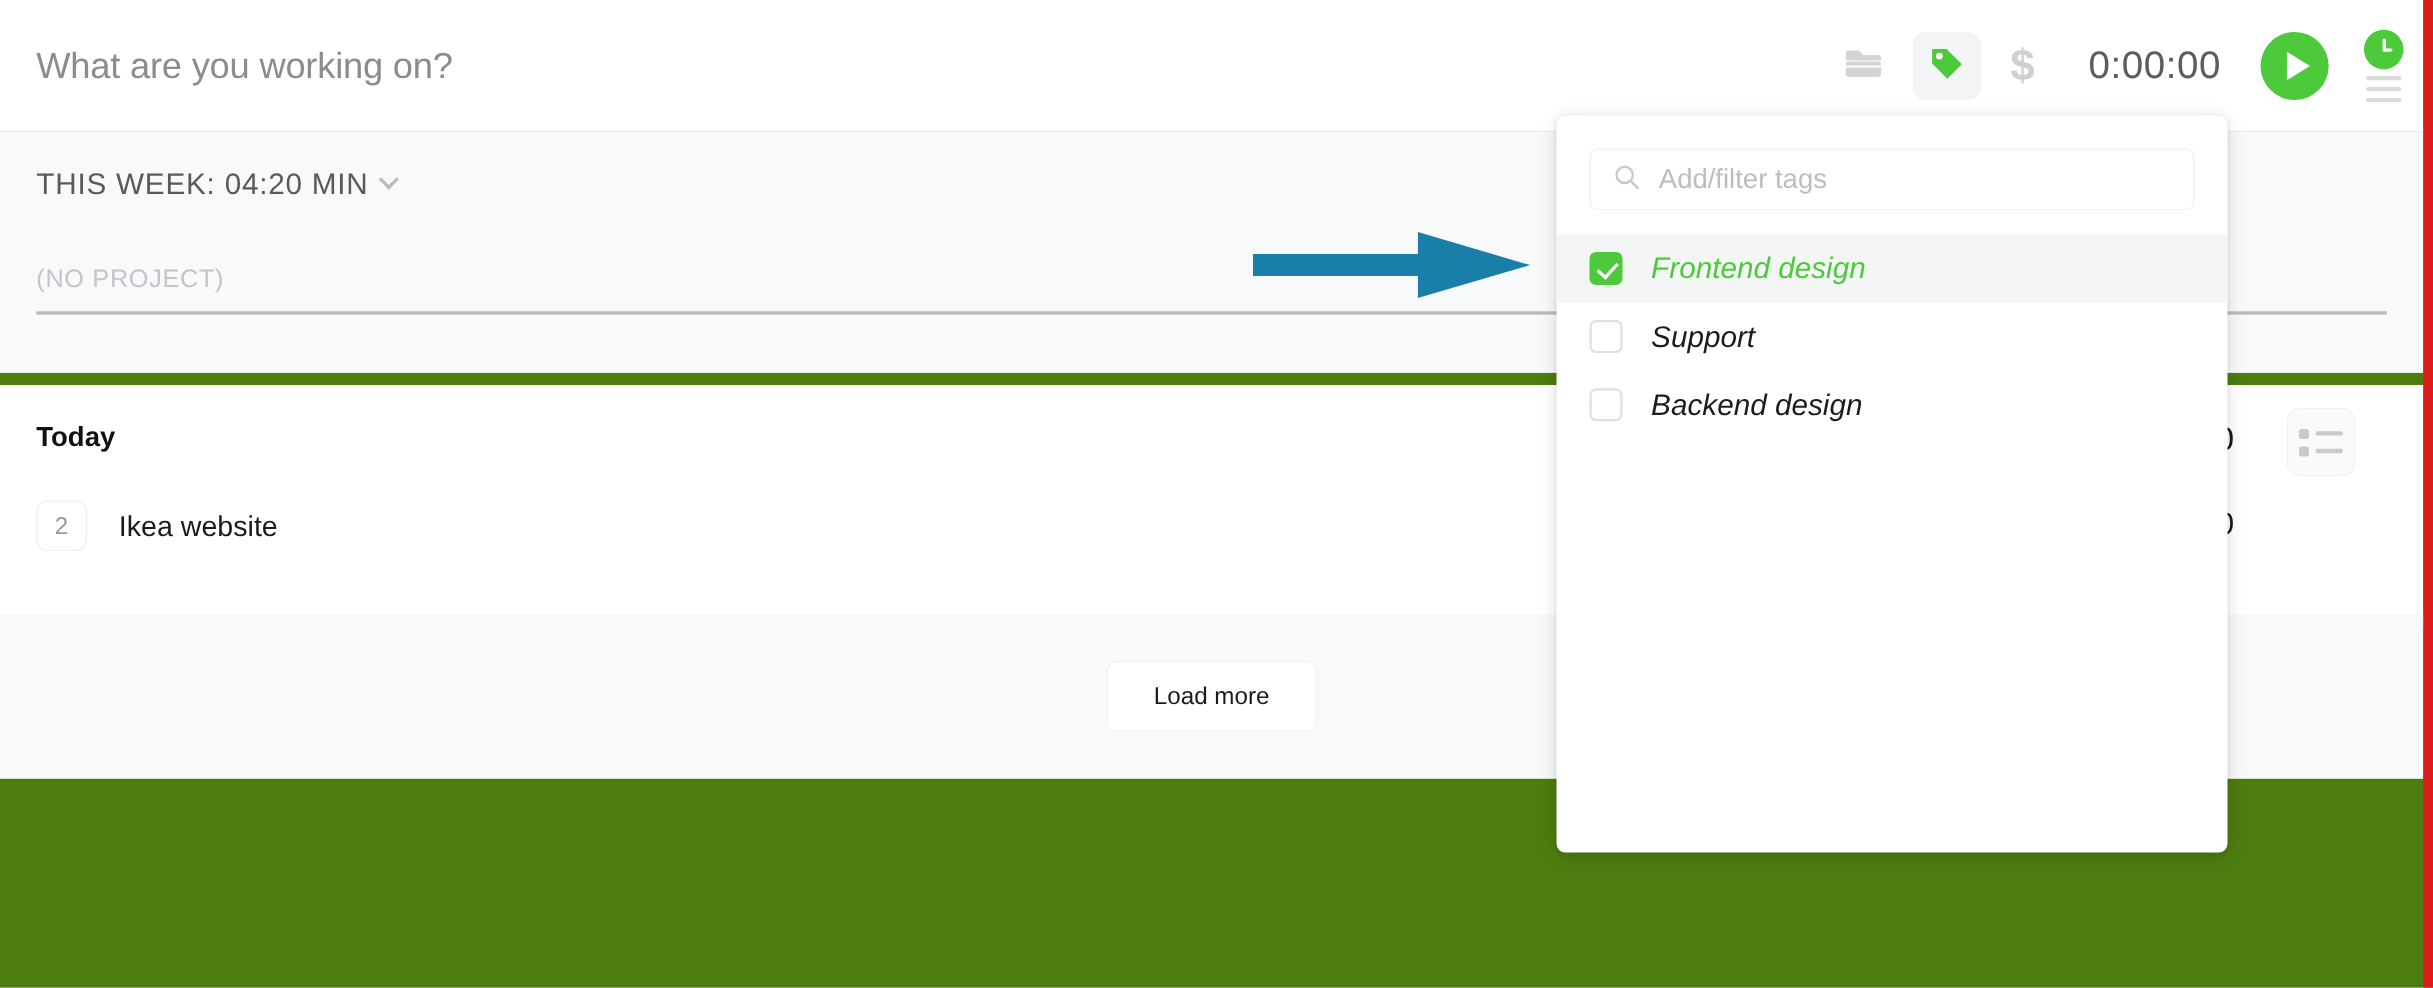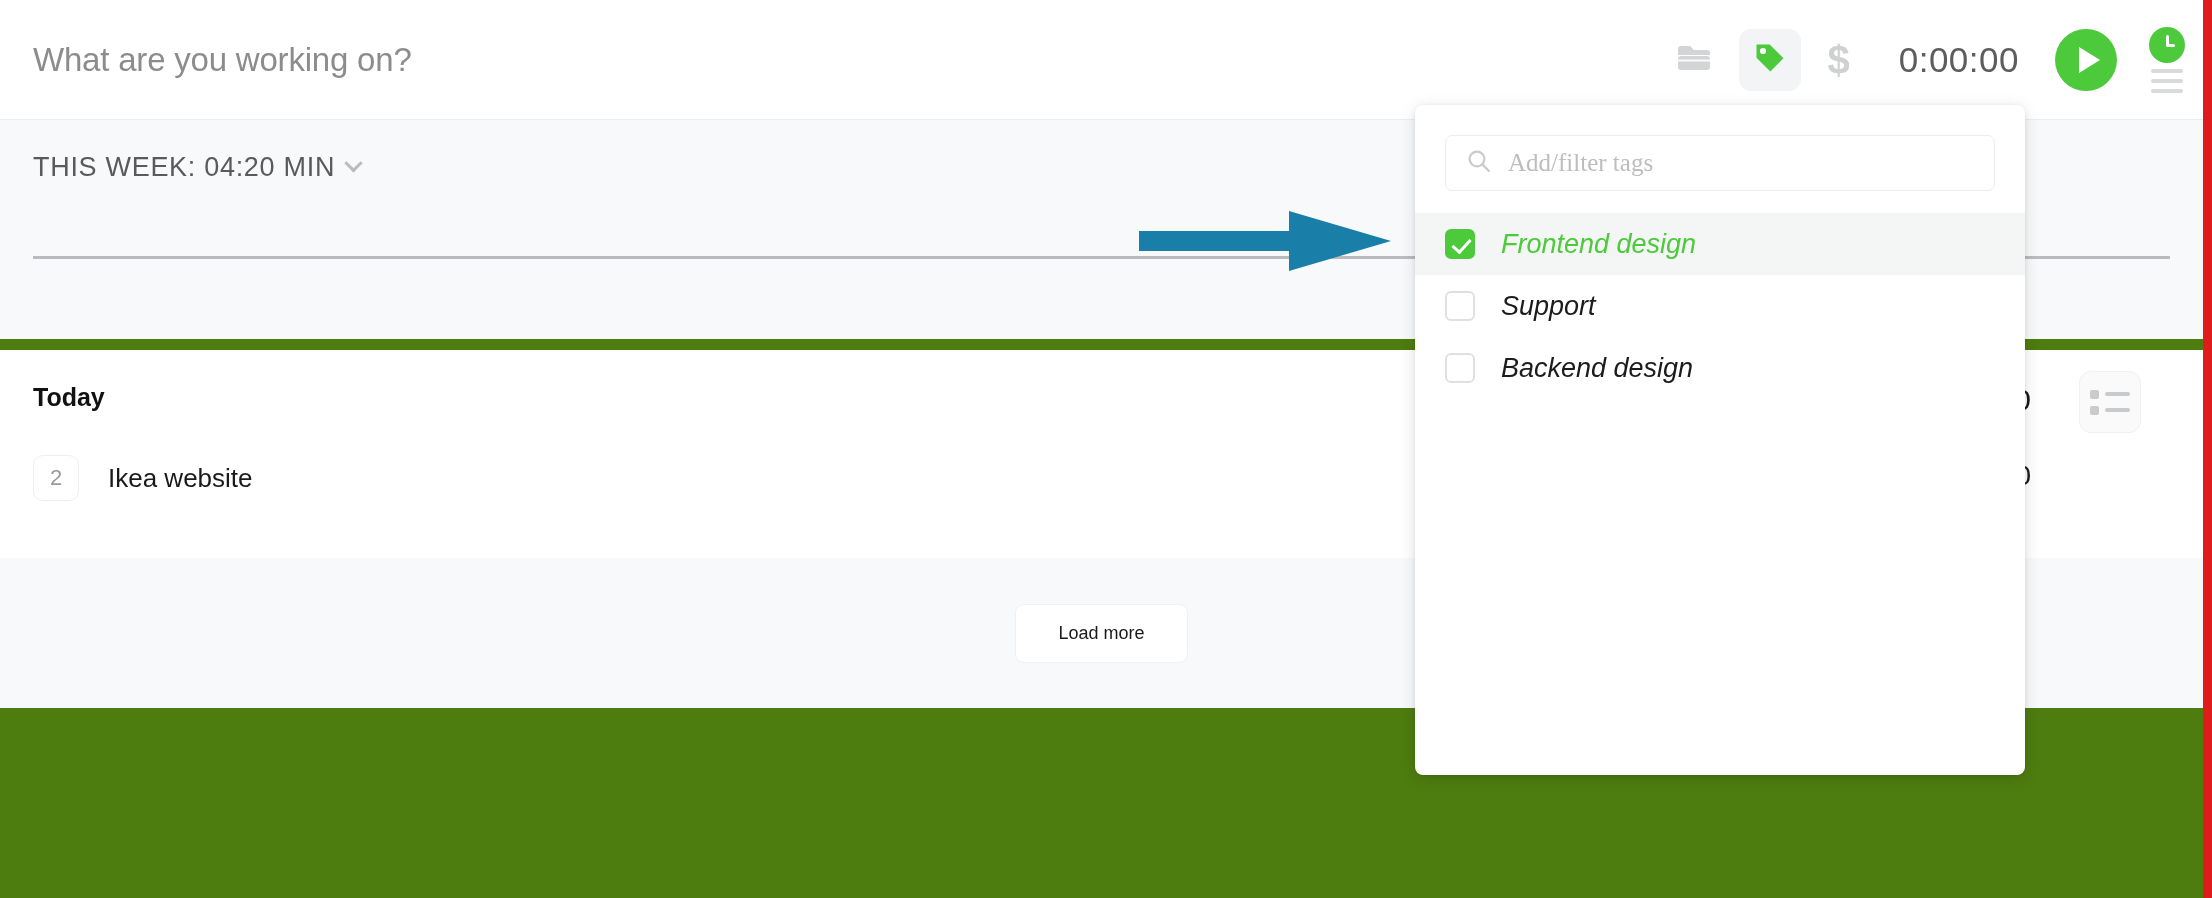--- a/index.html
+++ b/index.html
@@ -237,21 +237,21 @@
     height: 150px;
     display: flex; align-items: center; justify-content: center;
     background: #f8f9fb;
   }
   .loadmore-btn {
     background: #ffffff;
     border: 1px solid #f1f1f1;
     border-radius: 9px;
     padding: 18px 42px;
     font-family: "Liberation Sans", sans-serif;
-    font-size: 18px;
+    font-size: 22px;
     color: #1a1a1a;
     cursor: pointer;
   }
 
   
   .arrow-annot {
     position: absolute;
     left: 1139px; top: 205px;
     width: 252px; height: 72px;
     pointer-events: none;
@@ -274,21 +274,21 @@
     height: 56px;
     border: 1px solid #ededed;
     border-radius: 7px;
     display: flex; align-items: center;
     padding: 0 20px;
     gap: 16px;
   }
   .search-ic { flex: 0 0 auto; }
   .tag-search {
     border: none; outline: none; background: transparent;
-    font-family: Liberation Serif, serif;
+    font-family: Liberation Sans, sans-serif;
     font-size: 25px;
     color: #555;
     width: 100%;
   }
   .tag-search::placeholder { color: #bdbdbd; }
 
   .tag-list { margin-top: 22px; font-style: italic; }
   .tag-item {
     display: flex; align-items: center;
     height: 62px;
@@ -371,20 +371,21 @@
 
     </div>
   </div>
 
   <div class="week-strip">
     <div class="week-label">
       <span>THIS WEEK: 04:20 MIN</span>
       <span class="chev"></span>
     </div>
     <div class="project-row">
+      <div class="project-name">(NO PROJECT)</div>
       <div class="project-underline"></div>
     </div>
   </div>
 
   <div class="entries">
 
     <div class="day-header">
       <span class="day-title">Today</span>
       <span class="day-total">04:20</span>
       <div class="list-view-btn">

